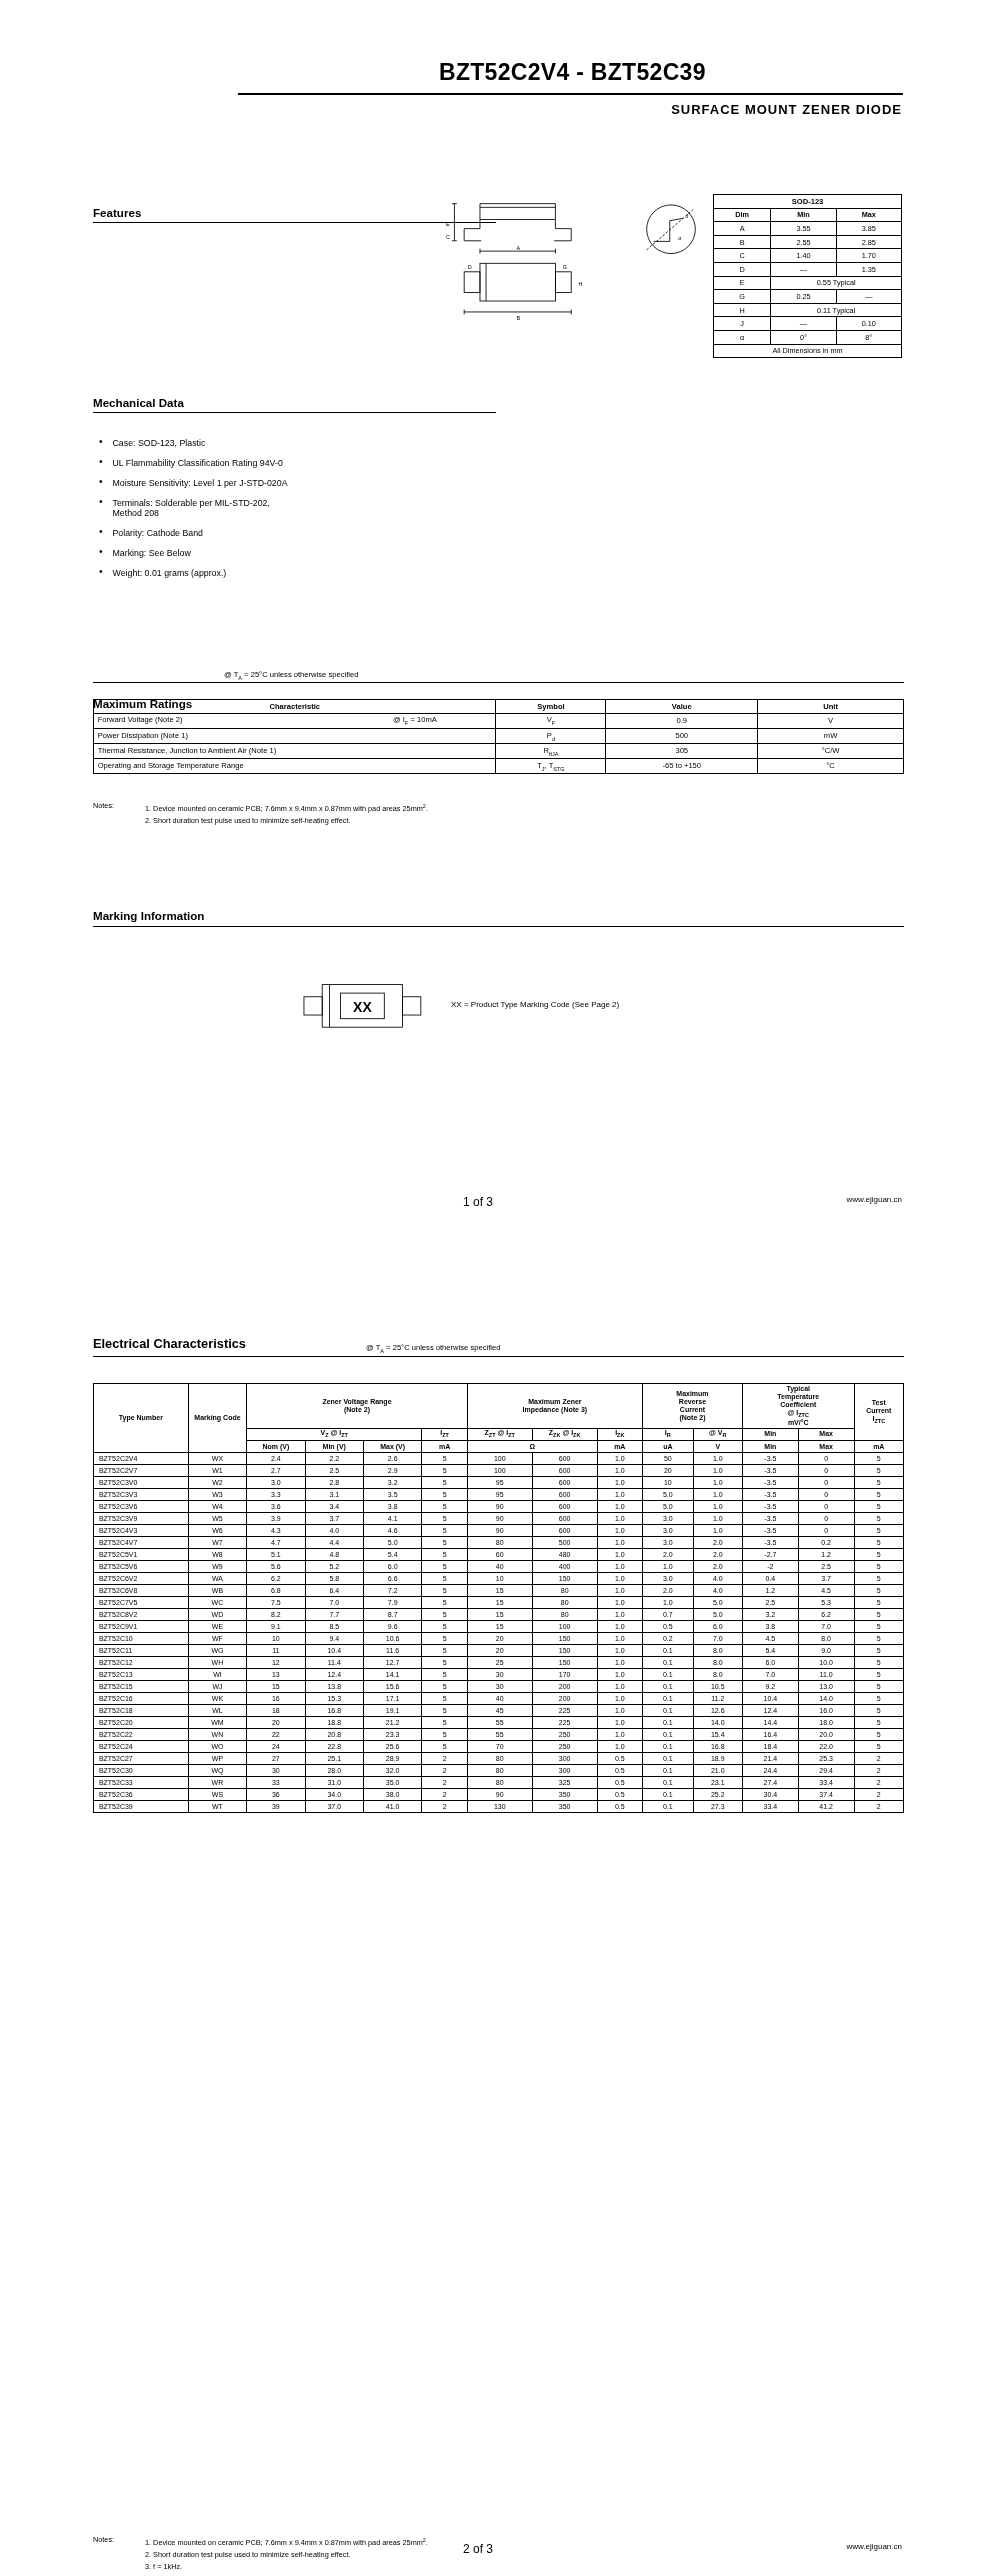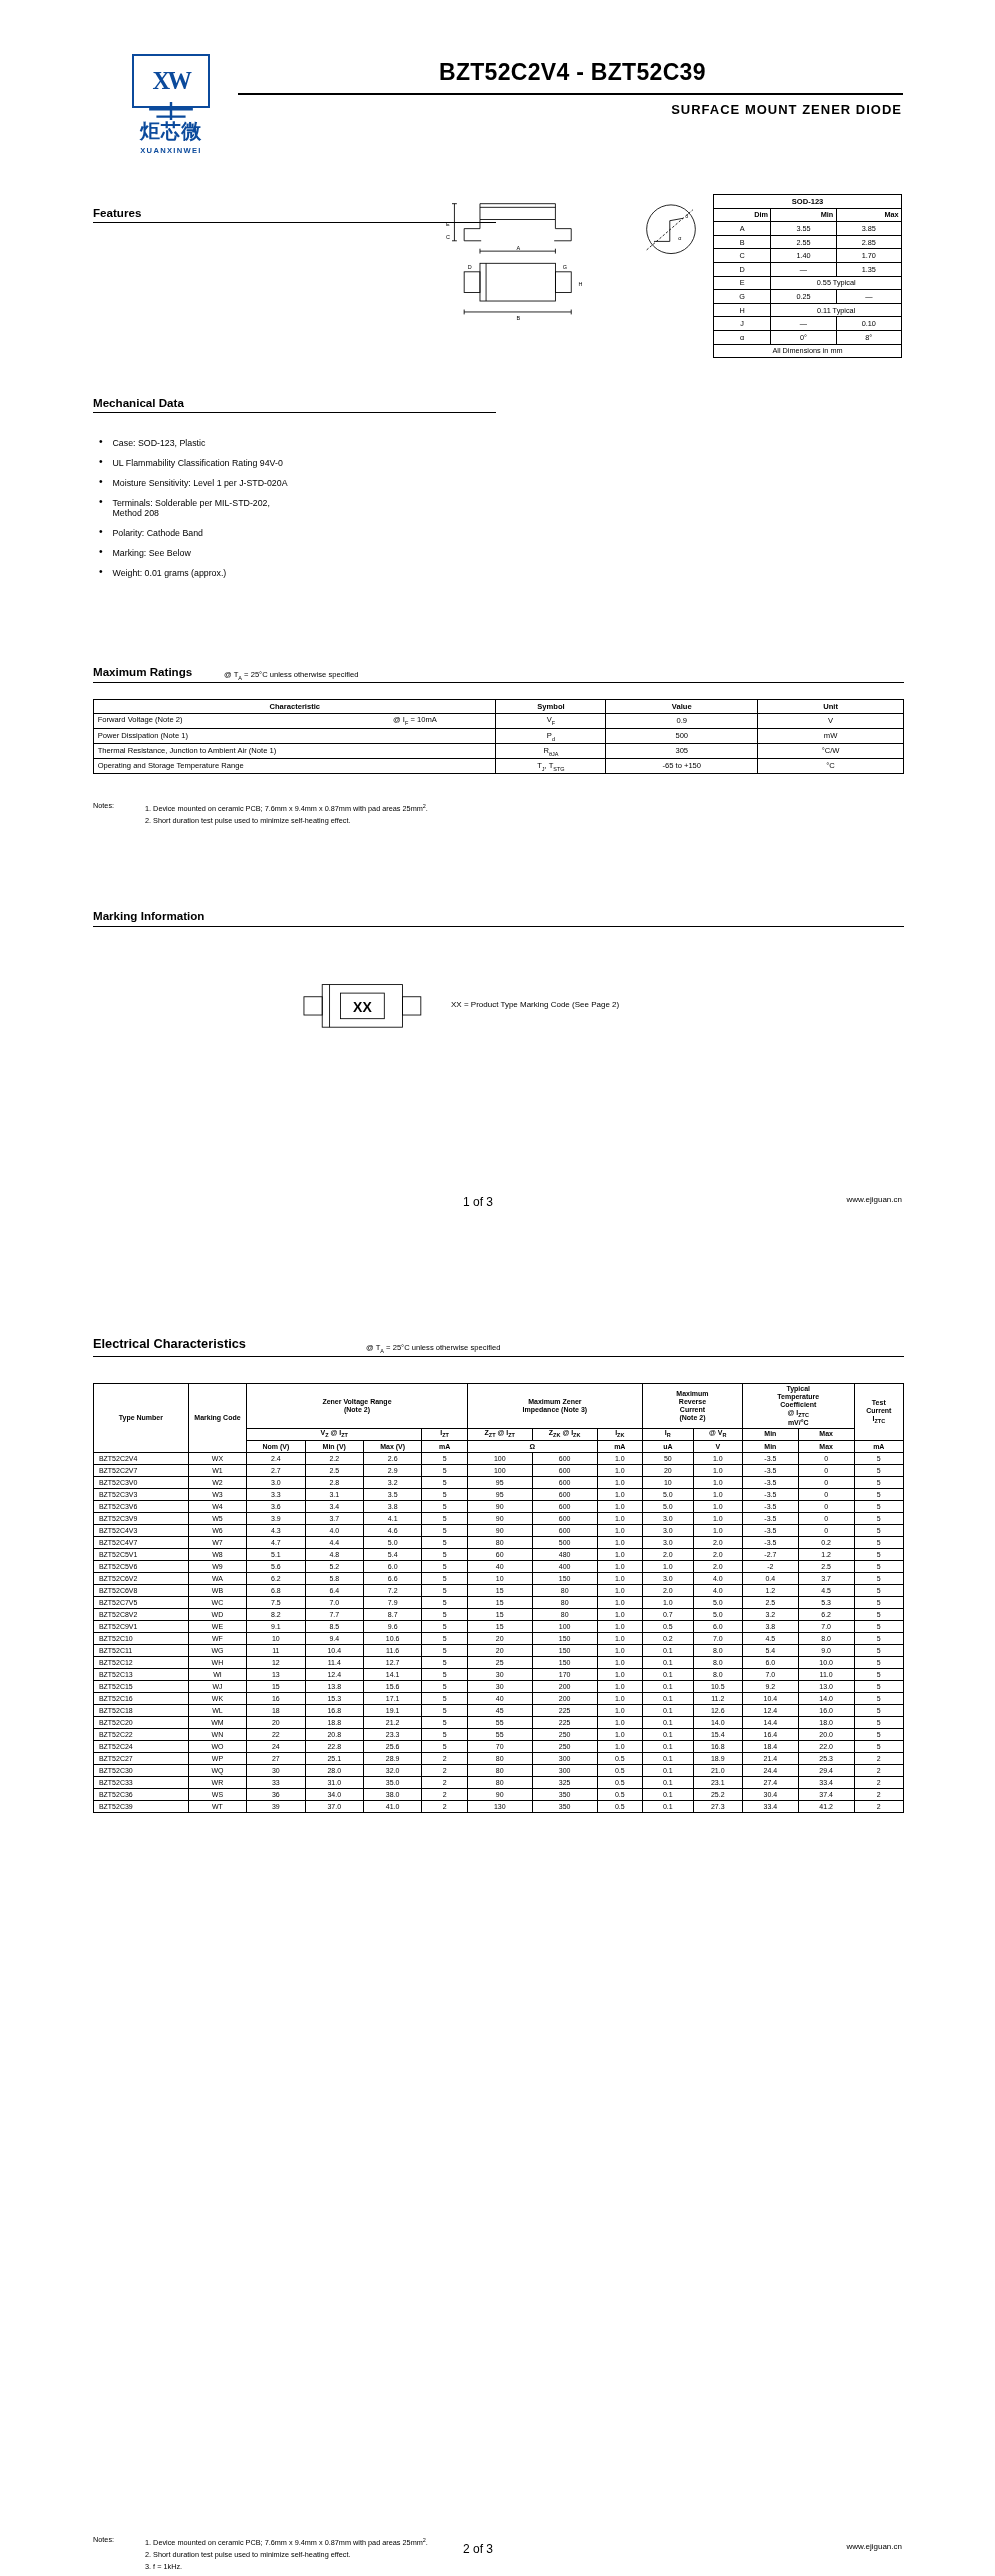--- a/index.html
+++ b/index.html
@@ -65,21 +65,21 @@
   
   .sod-table {
     position:absolute; right:93px; top:194px; width:189px; border-collapse:collapse;
     font-size:7.3px;
   }
   .sod-table td, .sod-table th {
     border:0.6px solid #000; padding:1.8px 2.4px; text-align:center; height:12.8px;
     font-weight:normal;
   }
   .sod-table .hdr { font-weight:bold; font-size:7.6px; }
-  .sod-table .dimhdr { font-weight:bold;text-align:right; }
+  .sod-table .dimhdr { font-weight:bold; }
 
   
   .pkg { position:absolute; left:427px; top:183px; width:342px; height:146px; }
 
   
   .mr-note { position:absolute; font-size:7.6px; }
   table.grid {
     border-collapse:collapse; position:absolute; font-size:7.6px;
   }
   table.grid th, table.grid td {
@@ -115,32 +115,20 @@
   table.ec thead th { font-weight:bold; }
   table.ec td.tn { text-align:left; padding-left:4.9px; }
   .sup { font-size:5.5px; vertical-align:super; }
   .sub { font-size:5.5px; vertical-align:sub; }
 </style>
 </head>
 <body>
 
 <div class="page p1">
 
-  <div class="logo-block">
-    <div class="logo-mark">
-      <div class="lm-inner">XW</div>
-    </div>
-    <svg class="logo-cross" viewBox="0 0 84 30">
-      <line x1="42" y1="0" x2="42" y2="30" stroke="#0b4a9c" stroke-width="4"></line>
-      <line x1="6" y1="12" x2="78" y2="12" stroke="#0b4a9c" stroke-width="4"></line>
-      <line x1="18" y1="24" x2="66" y2="24" stroke="#0b4a9c" stroke-width="4"></line>
-    </svg>
-    <div class="logo-cn">炬芯微</div>
-    <div class="logo-en">XUANXINWEI</div>
-  </div>
 
   <div class="title-main">BZT52C2V4 - BZT52C39</div>
   <div class="title-rule"></div>
   <div class="title-sub">SURFACE MOUNT ZENER DIODE</div>
 
   <div class="sect" style="left:93px; top:206px;">Features</div>
   <div class="sect-rule" style="left:93px; top:222px; width:403px;"></div>
 
   <div class="sect" style="left:93px; top:396px;">Mechanical Data</div>
   <div class="sect-rule" style="left:93px; top:412px; width:403px;"></div>
@@ -249,21 +237,21 @@
           <td>α</td>
           <td>0°</td>
           <td>8°</td>
         </tr>
     <tr>
           <td colspan="3">All Dimensions in mm</td>
         </tr>
   </tbody>
     </table>
 
-  <div class="sect" style="left:93px; top:665px;text-align:center;">Maximum Ratings</div>
+  <div class="sect" style="left:93px; top:697px;text-align:center;">Maximum Ratings</div>
   <div class="mr-note" style="left:224px; top:670px;">
     @ T<span class="sub">A</span> = 25°C unless otherwise specified
   </div>
   <div class="sect-rule" style="left:93px; top:682px; width:811px;"></div>
 
   <table class="grid" style="left:93px; top:699px; width:811px;">
     <colgroup>
         <col style="width:403px">
         <col style="width:110px">
         <col style="width:152px">

